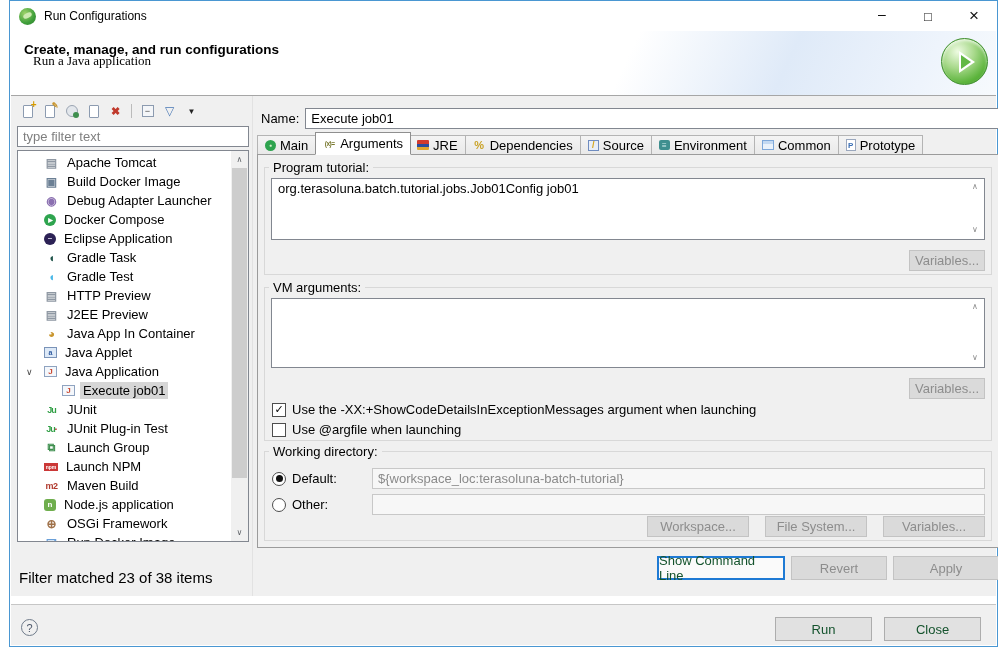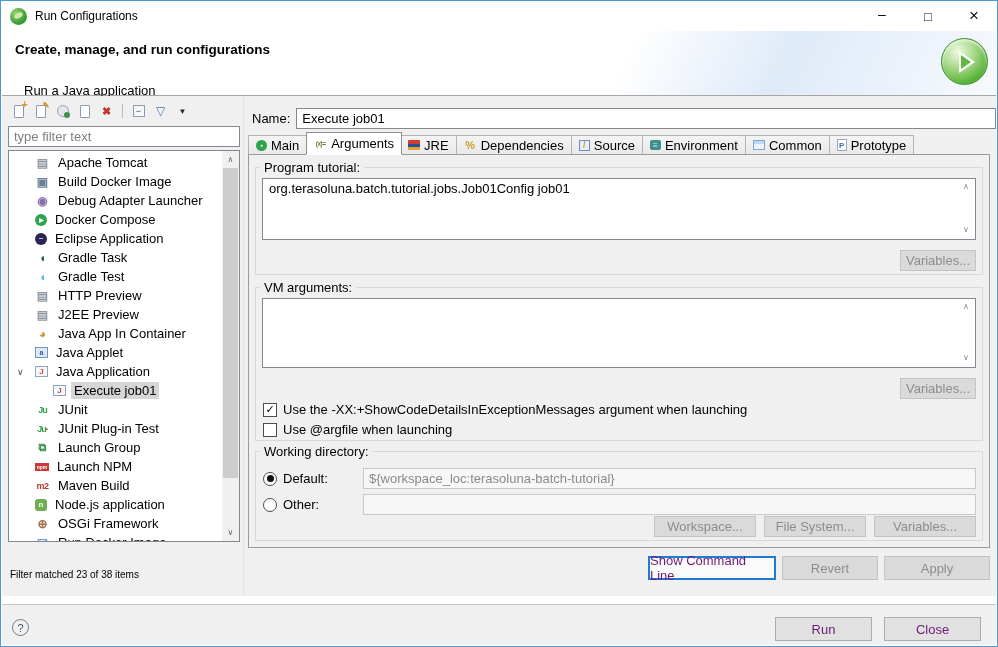--- a/index.html
+++ b/index.html
@@ -1,38 +1,38 @@
 <!DOCTYPE html>
 <html><head>
 <meta charset="utf-8">
 <style>
   * { margin:0; padding:0; box-sizing:border-box; }
   html,body { width:998px; height:647px; }
   body { font-family:"Liberation Sans", sans-serif; font-size:13px; color:#000; background:#fff; position:relative; overflow:hidden; }
-  .win { position:absolute; inset:0; border:1px solid #4a97d2; background:#fff; }
+  .win { position:absolute; inset:0; border:1px solid #4a97d2; background:#fff;margin-left:9px; }
 
   
   .titlebar { position:absolute; top:0; left:0; right:0; height:30px; background:#fff; display:flex; align-items:center; }
   .app-icon { width:17px; height:17px; border-radius:50%; margin:0 8px 0 9px;
     background:radial-gradient(circle at 35% 32%, #9fd36a, #3e9e3a 60%, #2e7d2e); position:relative; flex:none; }
   .app-icon::after { content:""; position:absolute; left:4px; top:5px; width:9px; height:5px; border-radius:50%;
     background:#cdeab0; transform:rotate(-25deg); }
   .title-text { font-size:12px; }
   .tb-spacer { flex:1; }
   .tb-btn { width:46px; height:30px; display:flex; align-items:center; justify-content:center; font-size:12px; color:#111; }
   .tb-btn.min::before { content:"–"; font-size:14px; margin-top:-4px; }
   .tb-btn.max::before { content:"□"; font-size:13px; }
   .tb-btn.close::before { content:"×"; font-size:17px; }
 
   
   .header { position:absolute; top:30px; left:1px; right:1px; height:65px;
     background:linear-gradient(115deg, #ffffff 55%, #ffffff 62%, #dfeaf8 78%, #eef4fc 92%, #f7fafd 100%);
     border-bottom:1px solid #a6a6a6;padding-left:12px; }
   .header h1 { position:absolute; left:13px; top:11px; font-size:13.5px; font-weight:bold; }
-  .header .sub { position:absolute; left:22px; top:52px; font-size:13px; }
+  .header .sub { position:absolute; left:22px; top:22px; font-size:13px;font-family:Liberation Serif, serif; }
   .run-badge { position:absolute; right:8px; top:7px; width:47px; height:47px; border-radius:50%;
     background:radial-gradient(circle at 35% 28%, #eefbe2, #a8d98b 38%, #5cb43c 72%, #3f9328);
     border:1px solid #3f8f2e; box-shadow:inset 0 2px 3px rgba(255,255,255,.7); }
   .run-badge::before { content:""; position:absolute; left:17px; top:12px;
     border-left:16px solid #fff; border-top:11px solid transparent; border-bottom:11px solid transparent; }
   .run-badge::after { content:""; position:absolute; left:19px; top:16px;
     border-left:10px solid #62b844; border-top:7px solid transparent; border-bottom:7px solid transparent; }
 
   
   .content { position:absolute; top:95px; left:1px; right:1px; height:500px; background:#f0f0f0; }
@@ -98,21 +98,21 @@
   .ic-run-docker-image::before { content:"◪"; color:#6a9fd8; font-size:12px; }
   .ic-spring-boot-app { background:#6db33f; border-radius:50%; width:12px; height:12px; }
   .ic-spring-boot-app::before { content:"s"; color:#fff; font-size:8px; }
 
   
   .vscroll { position:absolute; right:0; top:0; bottom:0; width:17px; background:#f0f0f0; }
   .vs-arrow { position:absolute; left:0; width:17px; height:17px; display:flex; align-items:center; justify-content:center; font-size:8px; color:#5f6368; }
   .vs-up { top:0; } .vs-down { bottom:0; }
   .vs-thumb { position:absolute; left:1px; width:15px; top:17px; height:310px; background:#cdcdcd; }
 
-  .lp-status { position:absolute; left:8px; top:473px; font-size:10px; }
+  .lp-status { position:absolute; left:8px; top:473px; font-size:15px; }
 
   
   .name-row { position:absolute; left:250px; top:11px; height:22px; display:flex; align-items:center; }
   .name-label { margin-right:6px; }
   .name-input { width:700px; height:21px; border:1px solid #828790; font-family:"Liberation Sans",sans-serif; font-size:13px; padding:0 5px; background:#fff; }
 
   .tabs { position:absolute; left:246px; top:38px; height:21px; display:flex; align-items:flex-end; }
   .tab { height:20px; padding:0 7px; display:flex; align-items:center; gap:4px; font-size:13px;
     background:linear-gradient(180deg,#f4f4f4,#e9e9e9); border:1px solid #b4b4b4; border-left-width:0; position:relative; }
   .tab:first-child { border-left-width:1px; }
@@ -141,41 +141,41 @@
   .grp-wd { top:296px; height:90px; }
 
   .ta-wrap { position:absolute; left:6px; right:6px; top:10px; }
   .ta { display:block; width:100%; height:62px; border:1px solid #828790; background:#fff; resize:none;
     font-family:"Liberation Sans",sans-serif; font-size:13px; padding:2px 20px 2px 6px; overflow:hidden; }
   .grp-vm .ta { height:70px; }
   .chev { position:absolute; right:4px; width:12px; text-align:center; font-size:8px; color:#8a8a8a; }
   .chev.up { top:4px; } .chev.dn { bottom:6px; }
 
   .btn { display:flex; align-items:center; justify-content:center; font-family:"Liberation Sans",sans-serif; font-size:13px;
-    background:#e1e1e1; border:1px solid #adadad; color:#701a75; }
+    background:#e1e1e1; border:1px solid #adadad; color:#14532d; }
   .btn.disabled { background:#dadada; border-color:#c3c3c3; color:#8d8d8d; }
   .btn.focused { border:2px solid #1e7ad4; background:#fafafa; }
 
   .vars-btn { position:absolute; right:6px; width:76px; height:21px; }
   .grp-prog .vars-btn { top:82px; }
   .grp-vm .vars-btn { top:90px; }
 
   .cbrow { position:absolute; left:7px; display:flex; align-items:center; gap:6px; font-size:13px; }
   .cb { width:14px; height:14px; border:1px solid #4d4d4d; background:#fff; display:inline-flex; align-items:center; justify-content:center; font-size:11px; flex:none; }
   .cb.on::before { content:"✓"; margin-top:-1px; }
   .cb1 { top:114px; } .cb2 { top:134px; }
 
   .wdrow { position:absolute; left:7px; right:6px; height:21px; display:flex; align-items:center; }
   .wd1 { top:16px; } .wd2 { top:42px; }
   .radio { width:14px; height:14px; border:1px solid #4d4d4d; border-radius:50%; background:#fff; margin-right:6px; display:inline-flex; align-items:center; justify-content:center; flex:none; }
   .radio.on::before { content:""; width:7px; height:7px; border-radius:50%; background:#111; }
   .wd-label { width:80px; }
   .wd-field { flex:1; height:21px; border:1px solid #c8c8c8; background:#f7f7f7; color:#8a8a8a;
     font-family:"Liberation Sans",sans-serif; font-size:13px; padding:0 5px; }
-  .wd-buttons { position:absolute; right:6px; top:64px; display:flex; gap:8px; }
+  .wd-buttons { position:absolute; right:6px; top:64px; display:flex; gap:16px; }
   .wd-buttons .btn { width:102px; height:21px; }
 
   .actions-row { position:absolute; left:246px; top:460px; width:742px; display:flex; justify-content:flex-end; gap:6px; }
   .actions-row .btn { height:24px; }
   .btn-scl { width:128px; } .btn-revert { width:96px; } .btn-apply { width:106px; }
 
   
   .footer { position:absolute; left:1px; right:1px; bottom:1px; height:41px; background:#f0f0f0; border-top:1px solid #c6c6c6; }
   .help { position:absolute; left:10px; top:14px; width:17px; height:17px; border-radius:50%; border:1px solid #6f7b8a;
     color:#4a5568; display:flex; align-items:center; justify-content:center; font-size:11px; }

